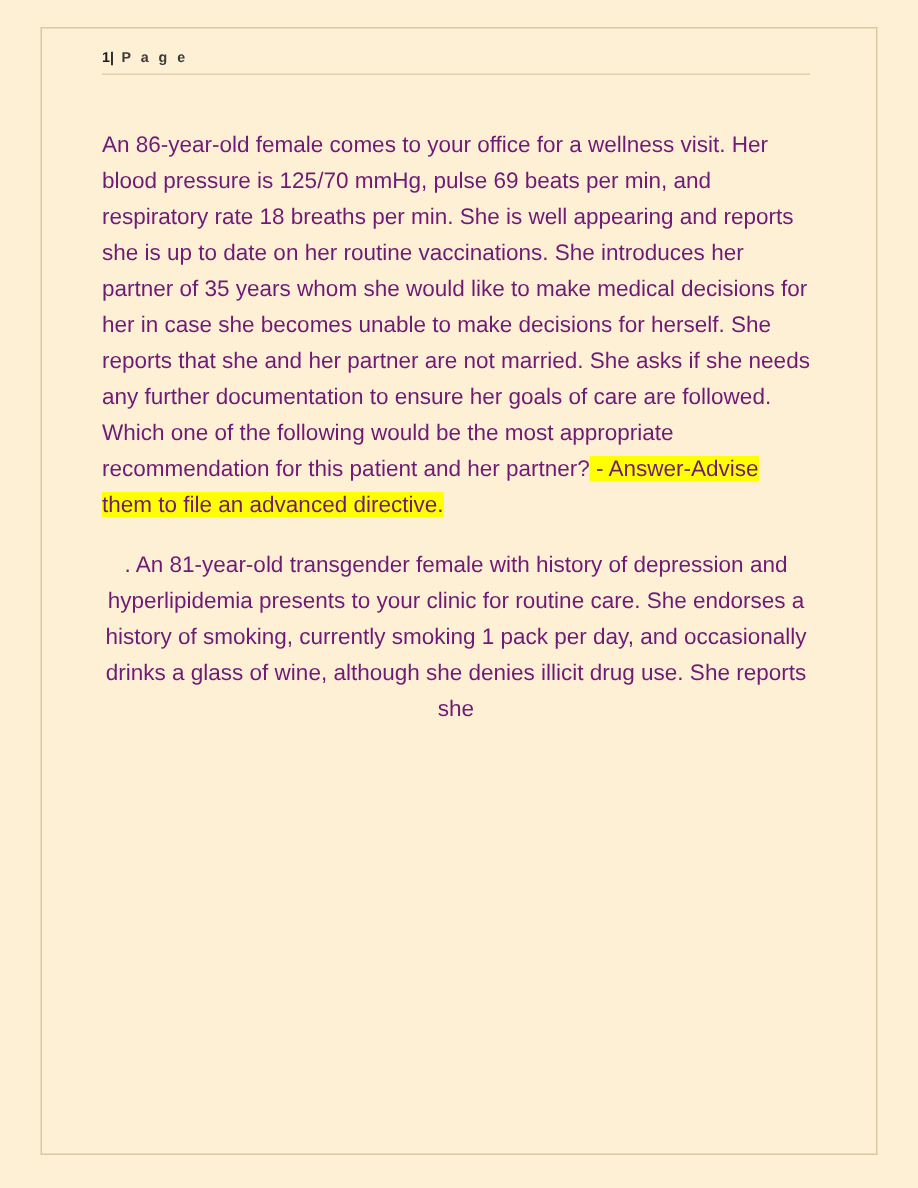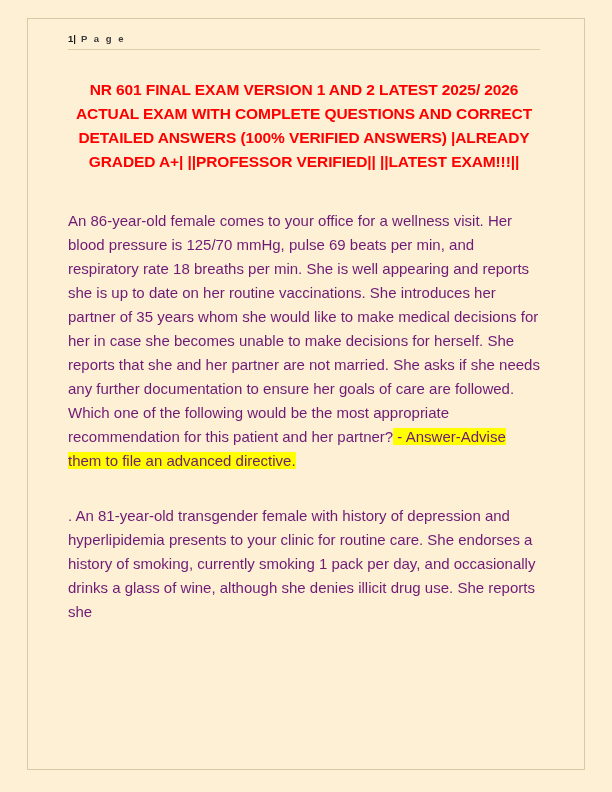--- a/index.html
+++ b/index.html
@@ -67,39 +67,39 @@
     letter-spacing: -0.1px;
   }
   .body-block {
     margin-top: 35px;
     font-size: 15px;
     line-height: 24px;
     color: #701a75;
     text-align: left;
   }
   .body-block.second {
-    margin-top: 31px;
+    margin-top: 16px;
+    text-align: center;
   }
   .hl {
     background: #ffff00;
   }
 </style>
 </head>
 <body>
 
 <div class="page">
   <div class="page-border"></div>
 
   <div class="content">
 
     <div class="header-row">
       <span class="pg-num">1</span><span class="sep">|</span> <span class="pg-word">P a g e</span>
     </div>
 
-    <div class="title">NR 601 FINAL EXAM VERSION 1 AND 2 LATEST 2025/ 2026 ACTUAL EXAM WITH COMPLETE QUESTIONS AND CORRECT DETAILED ANSWERS (100% VERIFIED ANSWERS) |ALREADY GRADED A+| ||PROFESSOR VERIFIED|| ||LATEST EXAM!!!||</div>
 
     <div class="body-block first">
       <span>An 86-year-old female comes to your office for a wellness visit. Her blood pressure is 125/70 mmHg, pulse 69 beats per min, and respiratory rate 18 breaths per min. She is well appearing and reports she is up to date on her routine vaccinations. She introduces her partner of 35 years whom she would like to make medical decisions for her in case she becomes unable to make decisions for herself. She reports that she and her partner are not married. She asks if she needs any further documentation to ensure her goals of care are followed. Which one of the following would be the most appropriate recommendation for this patient and her partner?</span><span class="hl"> - Answer-Advise them to file an advanced directive.</span>
     </div>
 
     <div class="body-block second">
       <span>. An 81-year-old transgender female with history of depression and hyperlipidemia presents to your clinic for routine care. She endorses a history of smoking, currently smoking 1 pack per day, and occasionally drinks a glass of wine, although she denies illicit drug use. She reports she</span>
     </div>
 
   </div>

